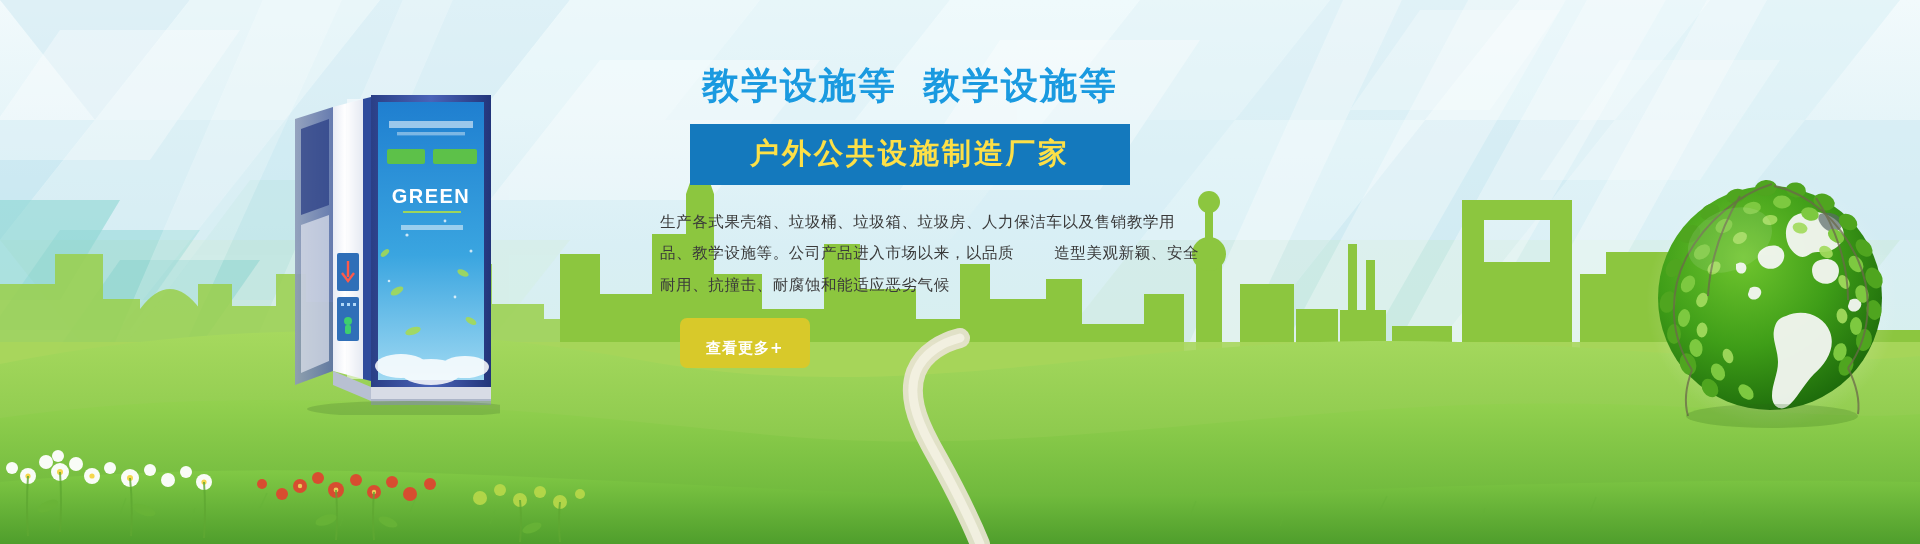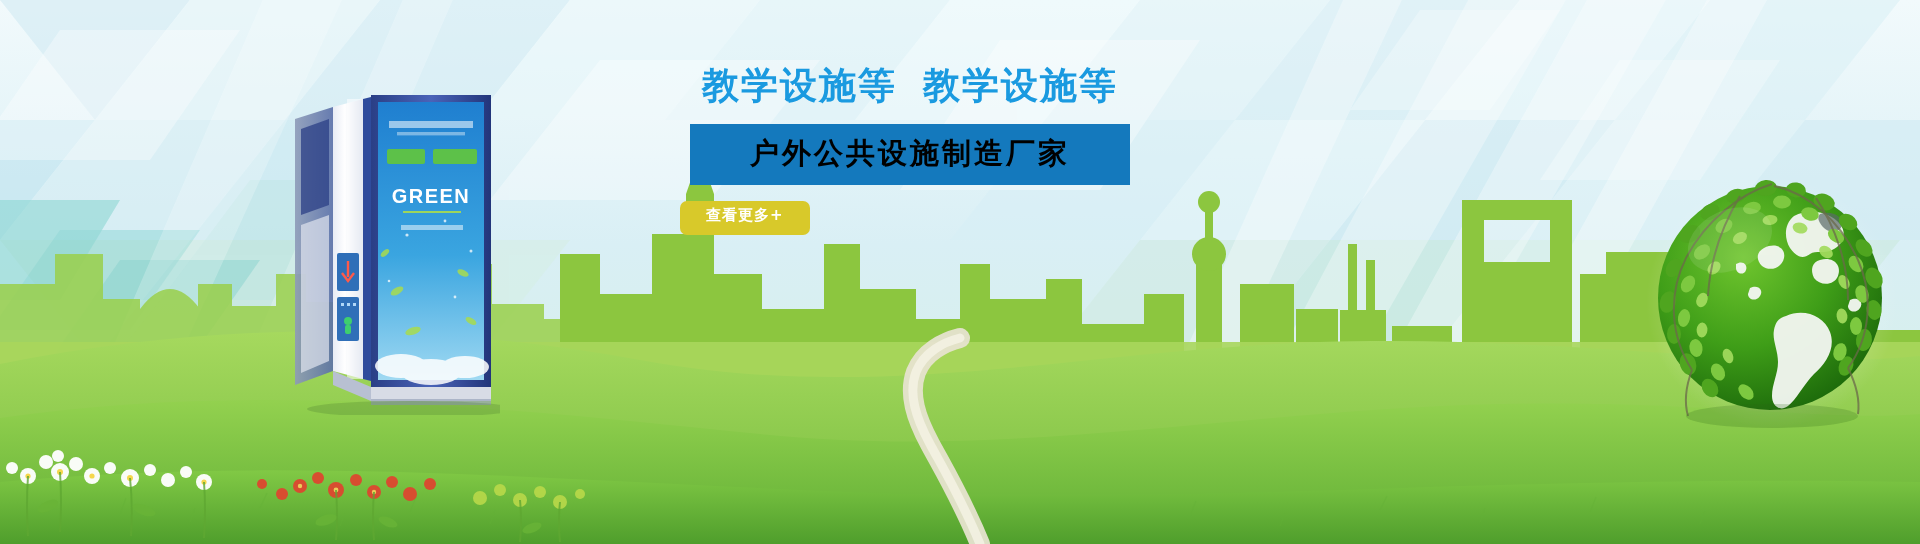--- a/index.html
+++ b/index.html
@@ -53,21 +53,21 @@
     color:#1a9ae0;
     white-space:nowrap;
     line-height:1.1;
     text-align:center;
   }
   .headline .gap { display:inline-block; width:26px; }
 
   .subbar {
     margin-top:17px;
     background:#1479bd;
-    color:#000000;
+    color:#fde047;
     font-family:"DejaVu Sans","Liberation Sans",sans-serif;
     font-weight:bold;
     font-size:29px;
     letter-spacing:3px;
     text-align:center;
     padding:10px 0 11px;
     width:440px;
     margin-left:auto; margin-right:auto;
   }
 
@@ -87,21 +87,21 @@
 
   .cta-wrap { margin-top:16px; width:500px; margin-left:auto; margin-right:auto; }
   .cta {
     display:inline-block;
     background:#d8c92a;
     color:#ffffff;
     font-family:"DejaVu Sans","Liberation Sans",sans-serif;
     font-weight:bold;
     font-size:15px;
     letter-spacing:1px;
-    padding:5px 26px 10px;
+    padding:21px 26px 10px;
     border-radius:7px;
     border:none;
     cursor:pointer;
     margin-left:20px;
   }
 </style>
 </head>
 <body>
 
 <div class="banner">
@@ -552,20 +552,25 @@
   </div>
 
   <div class="copy">
 
     <div class="headline">
       <span>教学设施等</span><span class="gap"></span><span>教学设施等</span>
     </div>
 
     <div class="subbar">户外公共设施制造厂家</div>
 
+    <div class="body-copy">
+      <p class="l1">生产各式果壳箱、垃圾桶、垃圾箱、垃圾房、人力保洁车以及售销教学用</p>
+      <p class="l2"><span>品、教学设施等。公司产品进入市场以来，以品质</span><span class="spacer"></span><span>造型美观新颖、安全</span></p>
+      <p class="l3">耐用、抗撞击、耐腐蚀和能适应恶劣气候</p>
+    </div>
 
     <div class="cta-wrap">
       <button class="cta" type="button">查看更多+</button>
     </div>
 
   </div>
 
 </div>
 
 </body></html>

